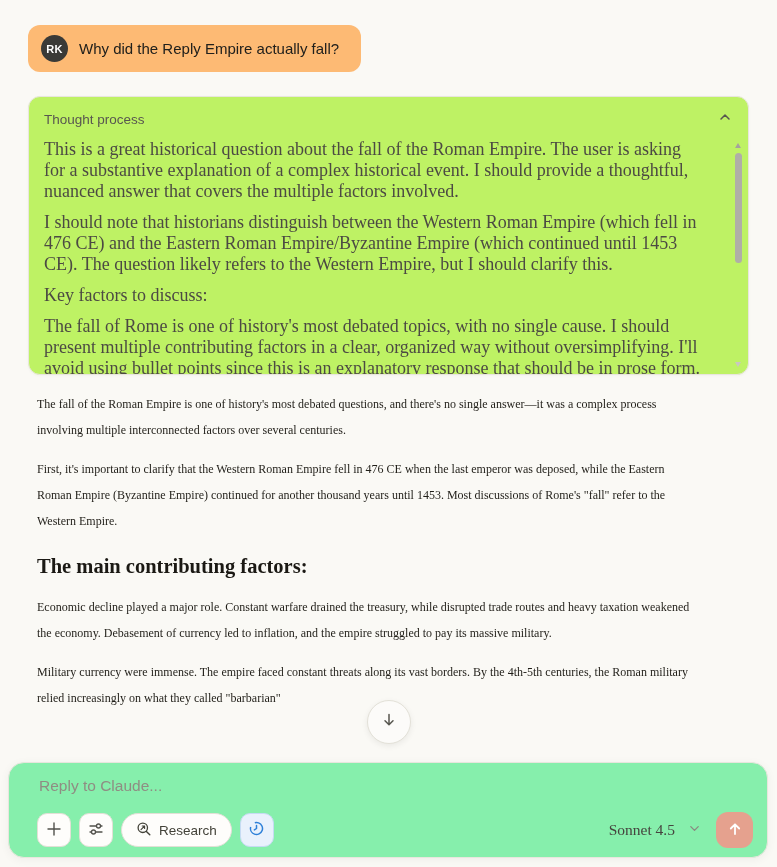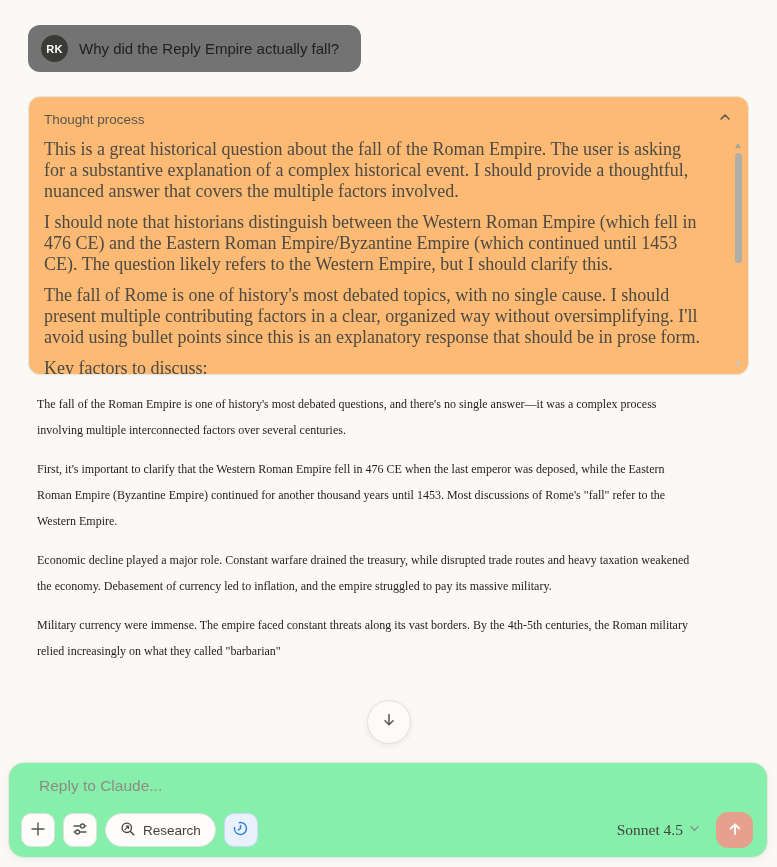--- a/index.html
+++ b/index.html
@@ -7,35 +7,35 @@
   body {
     background:#faf9f5;
     font-family:"Liberation Sans", sans-serif;
     position:relative;
     overflow:hidden;
   }
 
   
   .user-bubble {
     position:absolute; left:28px; top:25px; height:47px;
-    background:#737373; border-radius:12px;
+    background:#fdba74; border-radius:12px;
     display:flex; align-items:center; padding:0 22px 0 13px;
   }
   .avatar {
     width:27px; height:27px; border-radius:50%;
     background:#3a3a37; color:#fff; font-size:11px; font-weight:bold;
     display:flex; align-items:center; justify-content:center; letter-spacing:.3px;
     flex:0 0 auto;
   }
   .user-text { margin-left:11px; font-size:15px; color:#21201c; white-space:nowrap; }
 
   
   .thought-panel {
     position:absolute; left:28px; top:96px; width:721px; height:279px;
-    background:#fdba74; border:1px solid #e9e6dd; border-radius:12px;
+    background:#bef264; border:1px solid #e9e6dd; border-radius:12px;
     box-shadow:0 1px 3px rgba(0,0,0,.03); overflow:hidden;
   }
   .tp-header {
     display:flex; justify-content:space-between; align-items:center;
     padding:13px 16px 9px 15px; cursor:pointer;
   }
   .tp-title { font-size:13.5px; color:#585650; }
   .tp-content { padding:2px 48px 0 15px; }
   .tp-content p {
     font-family:"Liberation Serif", serif;
@@ -74,32 +74,32 @@
     position:absolute; left:8px; top:762px; width:760px; height:96px;
     background:#86efac; border:1px solid #e8e6dd; border-radius:16px;
     box-shadow:0 2px 10px rgba(0,0,0,.05);
   }
   .reply-input {
     position:absolute; left:30px; top:14px; width:690px;
     border:none; outline:none; background:transparent;
     font-family:"Liberation Sans", sans-serif; font-size:15.5px; color:#3a3935;
   }
   .reply-input::placeholder { color:#8f8d83; }
-  .composer-controls { position:absolute; left:12px; top:50px; display:flex; gap:8px; }
+  .composer-controls { position:absolute; left:28px; top:50px; display:flex; gap:8px; }
   .ctl-btn {
     height:34px; min-width:34px;
     border:1px solid #e2e0d6; border-radius:10px; background:#fefdfb;
     display:flex; align-items:center; justify-content:center;
     color:#52514c; cursor:pointer;
   }
   .research-btn { padding:0 14px; gap:7px; font-size:13.5px; color:#434239; border-radius:17px; }
   .timer-btn { background:#e9f1fc; border-color:#c6dbf3; }
   .composer-right { position:absolute; right:14px; top:49px; display:flex; align-items:center; gap:15px; }
   .model-select {
-    display:flex; align-items:center; gap:5px;
+    display:flex; align-items:center; gap:13px;
     font-family:"Liberation Serif", serif; font-size:15.5px; color:#45443e; cursor:pointer;
   }
   .send-btn {
     width:37px; height:36px; border-radius:12px; background:#e5a18e;
     border:none; display:flex; align-items:center; justify-content:center; cursor:pointer;
   }
 </style>
 </head>
 <body>
 
@@ -113,31 +113,32 @@
     <span class="tp-title">Thought process</span>
     <span>
       <svg width="14" height="14" viewBox="0 0 14 14">
           <polyline points="3,9 7,5 11,9" fill="none" stroke="#57564f" stroke-width="1.5" stroke-linecap="round" stroke-linejoin="round"></polyline>
         </svg>
     </span>
   </div>
   <div class="tp-content">
     <p>This is a great historical question about the fall of the Roman Empire. The user is asking for a substantive explanation of a complex historical event. I should provide a thoughtful, nuanced answer that covers the multiple factors involved.</p>
     <p>I should note that historians distinguish between the Western Roman Empire (which fell in 476 CE) and the Eastern Roman Empire/Byzantine Empire (which continued until 1453 CE). The question likely refers to the Western Empire, but I should clarify this.</p>
+    <p>Key factors to discuss:</p>
     <p>The fall of Rome is one of history's most debated topics, with no single cause. I should present multiple contributing factors in a clear, organized way without oversimplifying. I'll avoid using bullet points since this is an explanatory response that should be in prose form.</p>
-    <p>Key factors to discuss:</p>
   </div>
   <div class="tp-scroll-up"></div>
   <div class="tp-scroll-thumb"></div>
   <div class="tp-scroll-down"></div>
 </div>
 
 <div class="response">
   <p>The fall of the Roman Empire is one of history's most debated questions, and there's no single answer—it was a complex process involving multiple interconnected factors over several centuries.</p>
   <p><span>First, it's important to clarify that the </span><b>Western Roman Empire</b><span> fell in 476 CE when the last emperor was deposed, while the </span><b>Eastern Roman Empire</b><span> (Byzantine Empire) continued for another thousand years until 1453. Most discussions of Rome's "fall" refer to the Western Empire.</span></p>
+  <h2>The main contributing factors:</h2>
   <p><b>Economic decline</b><span> played a major role. Constant warfare drained the treasury, while disrupted trade routes and heavy taxation weakened the economy. Debasement of currency led to inflation, and the empire struggled to pay its massive military.</span></p>
   <p><b>Military currency</b><span> were immense. The empire faced constant threats along its vast borders. By the 4th-5th centuries, the Roman military relied increasingly on what they called "barbarian"</span></p>
 </div>
 
 <div class="scroll-down-btn">
   <span>
     <svg width="18" height="18" viewBox="0 0 18 18">
         <path d="M9 3.5v10M5 9.8l4 4 4-4" fill="none" stroke="#57564f" stroke-width="1.5" stroke-linecap="round" stroke-linejoin="round"></path>
       </svg>
   </span>

